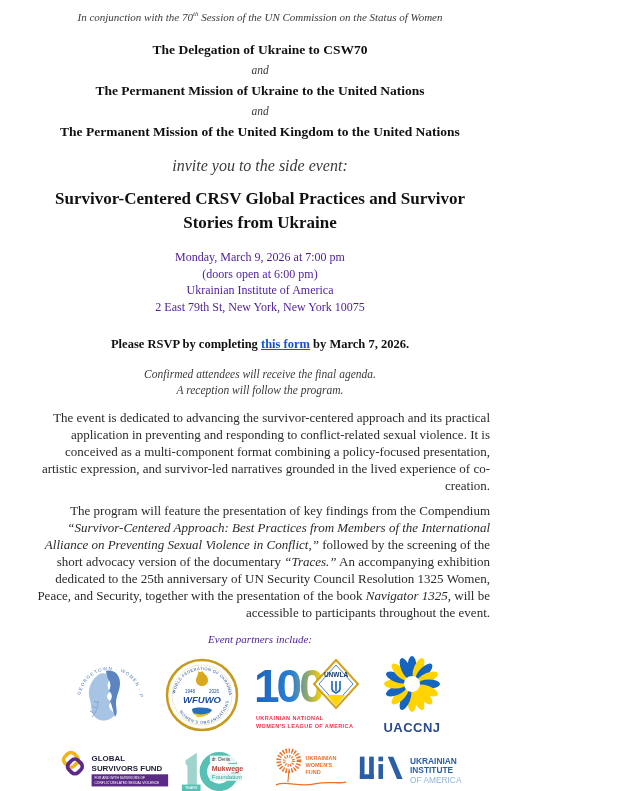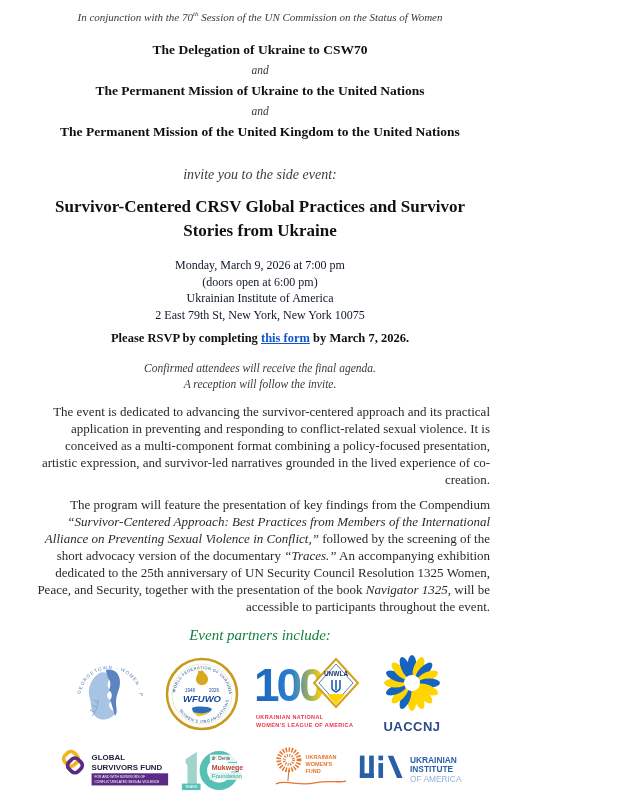--- a/index.html
+++ b/index.html
@@ -3,29 +3,29 @@
 <meta charset="utf-8">
 <style>
   html,body { margin:0; padding:0; background:#ffffff; }
   body { width:637px; height:791px; font-family:"Liberation Serif", serif; color:#1f1f1f; }
   .page { width:520px; height:791px; box-sizing:border-box; padding:10px 30px 2px; text-align:center; overflow:hidden; }
   em, .italic { font-style:italic; }
   .conjunction { font-size:11px; font-style:italic; color:#3a3a3a; }
   .conjunction sup { font-size:7px; }
   .hosts { margin-top:17px; font-weight:bold; font-size:13.5px; line-height:20.5px; color:#111; }
   .sep { font-weight:normal; font-style:italic; font-size:11.5px; color:#3a3a3a; }
-  .invite { margin-top:25px; font-style:italic; font-size:14px; color:#3a3a3a; }
+  .invite { margin-top:15px; font-style:italic; font-size:16px; color:#3a3a3a; }
   .title { margin-top:12px; font-weight:bold; font-size:17px; line-height:24px; color:#111; }
-  .details { margin-top:14px; font-size:12px; line-height:16.5px; color:#0f172a; }
-  .rsvp { margin-top:8px; font-weight:bold; font-size:12.5px; color:#111; }
+  .details { margin-top:14px; font-size:12px; line-height:16.5px; color:#4c1d95; }
+  .rsvp { margin-top:22px; font-weight:bold; font-size:12.5px; color:#111; }
   .rsvp a { color:#1155cc; text-decoration:underline; }
   .notes { margin-top:14px; font-style:italic; font-size:11.5px; line-height:16px; color:#3a3a3a; }
   .para { margin-top:11px; font-size:13px; line-height:17px; color:#2a2a2a; text-align:right; }
   .para.p2 { margin-top:8px; }
-  .partners-heading { margin-top:12px; font-style:italic; font-size:15px; color:#15803d; }
+  .partners-heading { margin-top:12px; font-style:italic; font-size:11px; color:#4c1d95; }
   .logo-row { display:flex; justify-content:center; align-items:center; }
   .logo-row.row1 { margin-top:5px; gap:14px; height:90px; }
   .logo-row.row2 { margin-top:3px; gap:10px; height:56px; }
   .logo { display:flex; align-items:center; justify-content:center; }
   .footer { margin-top:9px; font-style:italic; font-size:11.5px; color:#4a4a4a; }
 </style>
 </head>
 <body>
 
 <div class="page">
@@ -51,21 +51,21 @@
     <div>Monday, March 9, 2026 at 7:00 pm</div>
     <div>(doors open at 6:00 pm)</div>
     <div>Ukrainian Institute of America</div>
     <div>2 East 79th St, New York, New York 10075</div>
   </div>
 
   <div class="rsvp"><span>Please RSVP by completing </span><a href="#">this form</a><span> by March 7, 2026.</span></div>
 
   <div class="notes">
     <div>Confirmed attendees will receive the final agenda.</div>
-    <div>A reception will follow the invite.</div>
+    <div>A reception will follow the program.</div>
   </div>
 
   <div class="para">The event is dedicated to advancing the survivor-centered approach and its practical application in preventing and responding to conflict-related sexual violence. It is conceived as a multi-component format combining a policy-focused presentation, artistic expression, and survivor-led narratives grounded in the lived experience of co-creation.</div>
 
   <div class="para p2"><span>The program will feature the presentation of key findings from the Compendium </span><em>“Survivor-Centered Approach: Best Practices from Members of the International Alliance on Preventing Sexual Violence in Conflict,”</em><span> followed by the screening of the short advocacy version of the documentary </span><em>“Traces.”</em><span> An accompanying exhibition dedicated to the 25th anniversary of UN Security Council Resolution 1325 Women, Peace, and Security, together with the presentation of the book </span><em>Navigator 1325</em><span>, will be accessible to participants throughout the event.</span></div>
 
   <div class="partners-heading">Event partners include:</div>
 
   <div class="logo-row row1">
 

